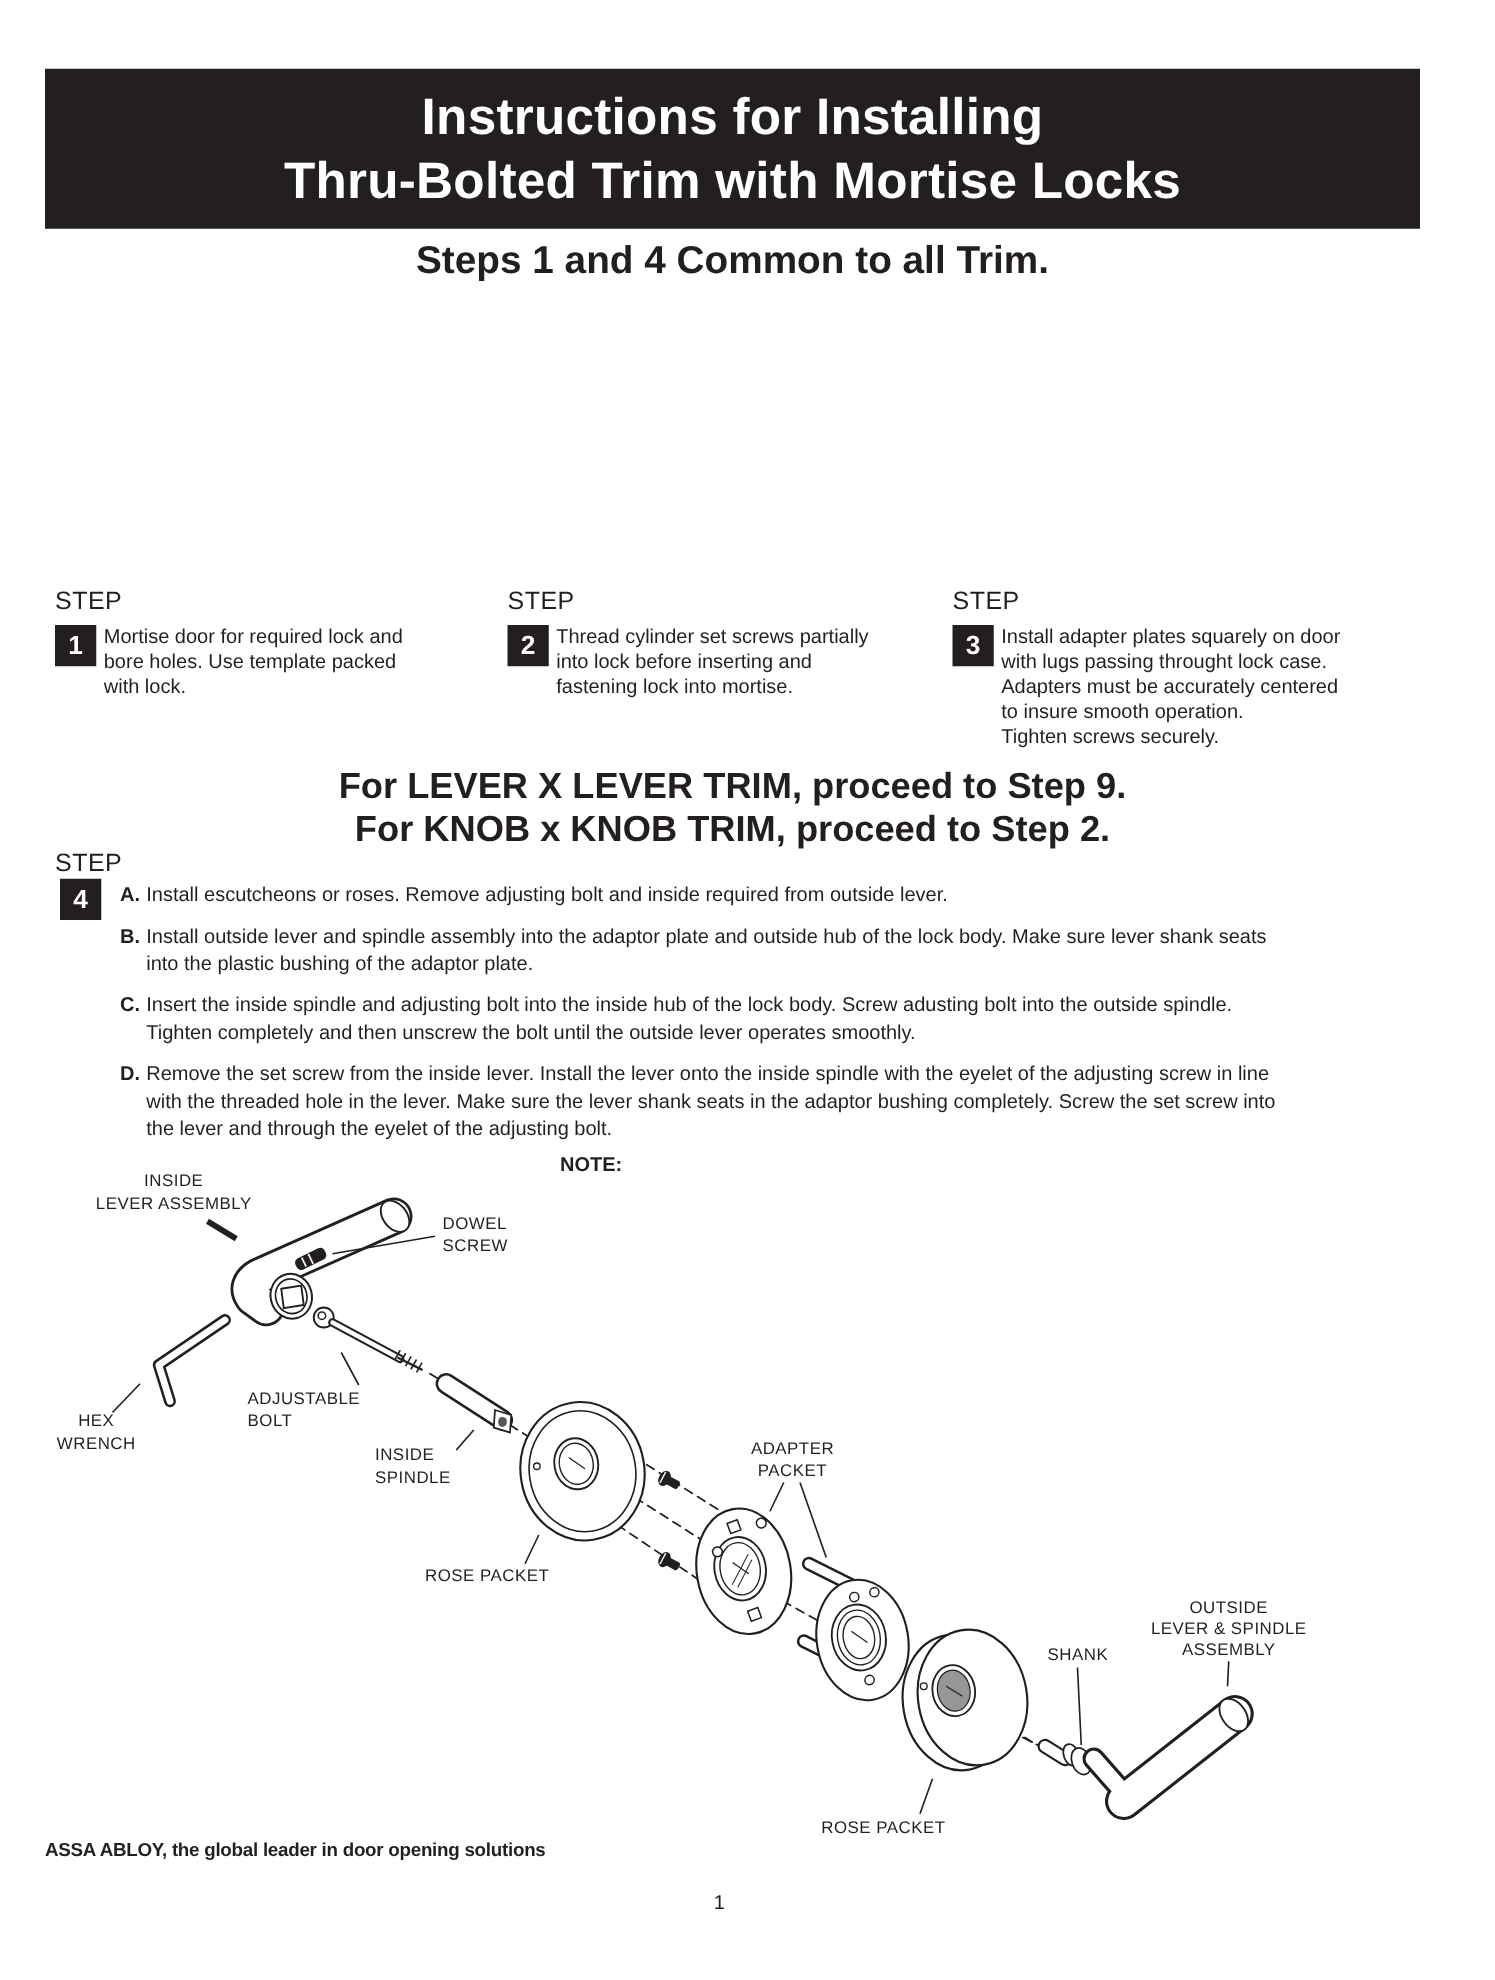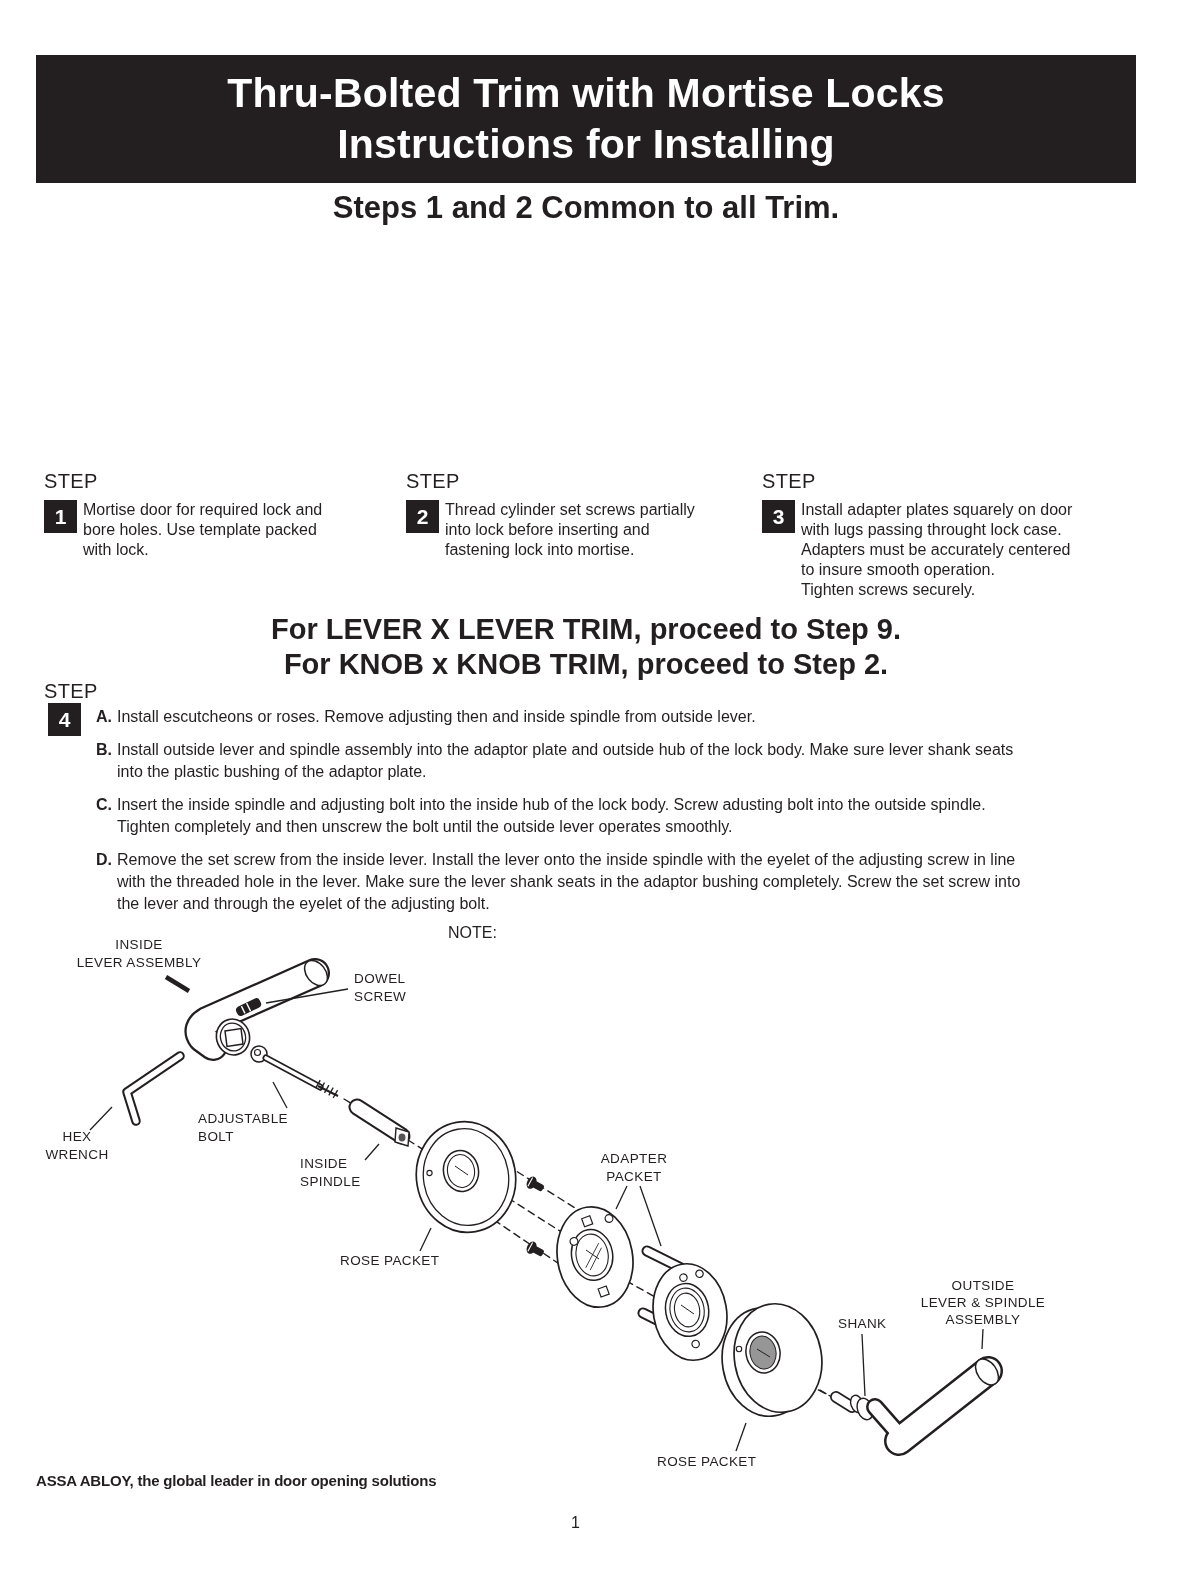--- a/index.html
+++ b/index.html
@@ -21,41 +21,41 @@
   .step-text{margin-left:6px;font-size:16px;line-height:20px;white-space:pre-line;}
   
   .midhead{left:36px;top:612px;width:1100px;text-align:center;font-weight:bold;font-size:29px;line-height:35px;}
   
   .items{left:96px;top:706px;width:1030px;}
   .item{display:flex;margin-bottom:11px;}
   .item .letter{flex:0 0 21px;font-weight:bold;font-size:16px;line-height:22px;}
   .item .item-text{font-size:16px;line-height:22px;white-space:pre-line;}
   
   .note{left:448px;top:922px;display:flex;}
-  .note .nlabel{font-weight:normal;font-size:16px;line-height:22px;margin-right:4px;}
+  .note .nlabel{font-weight:bold;font-size:16px;line-height:22px;margin-right:4px;}
   .note .note-text{font-size:16px;line-height:22px;white-space:pre-line;}
   
   .diagram{left:0;top:920px;}
   .dlbl{font-family:"Liberation Sans",sans-serif;font-size:13.5px;fill:#231f20;letter-spacing:.4px;}
   .ldr{stroke:#231f20;stroke-width:1.3;fill:none;}
   
   .footer-left{left:36px;top:1472px;font-size:15px;letter-spacing:-0.2px;font-weight:bold;}
   .pagenum{left:571px;top:1514px;font-size:16px;}
 </style>
 </head>
 <body>
 
 <div class="page">
 
   <div class="abs banner">
+    <div class="t">Instructions for Installing</div>
     <div class="t">Thru-Bolted Trim with Mortise Locks</div>
-    <div class="t">Instructions for Installing</div>
-  </div>
-
-  <div class="abs subtitle">Steps 1 and 2 Common to all Trim.</div>
+  </div>
+
+  <div class="abs subtitle">Steps 1 and 4 Common to all Trim.</div>
 
   <div class="abs stepcol" style="left:44px;top:470px;width:330px;">
     <span class="stepword">STEP</span>
     <div class="steprow">
       <div class="numbox">1</div>
       <div class="step-text">Mortise door for required lock and
 bore holes. Use template packed
 with lock.</div>
     </div>
   </div>
@@ -86,21 +86,21 @@
     <div>For LEVER X LEVER TRIM, proceed to Step 9.</div>
     <div>For KNOB x KNOB TRIM, proceed to Step 2.</div>
   </div>
 
   <span class="abs stepword" style="left:44px;top:680px;">STEP</span>
   <div class="abs numbox" style="left:48px;top:703px;">4</div>
 
   <div class="abs items">
     <div class="item">
       <div class="letter">A.</div>
-      <div class="item-text">Install escutcheons or roses. Remove adjusting then and inside spindle from outside lever.</div>
+      <div class="item-text">Install escutcheons or roses. Remove adjusting bolt and inside required from outside lever.</div>
     </div>
     <div class="item">
       <div class="letter">B.</div>
       <div class="item-text">Install outside lever and spindle assembly into the adaptor plate and outside hub of the lock body. Make sure lever shank seats
 into the plastic bushing of the adaptor plate.</div>
     </div>
     <div class="item">
       <div class="letter">C.</div>
       <div class="item-text">Insert the inside spindle and adjusting bolt into the inside hub of the lock body. Screw adusting bolt into the outside spindle.
 Tighten completely and then unscrew the bolt until the outside lever operates smoothly.</div>

